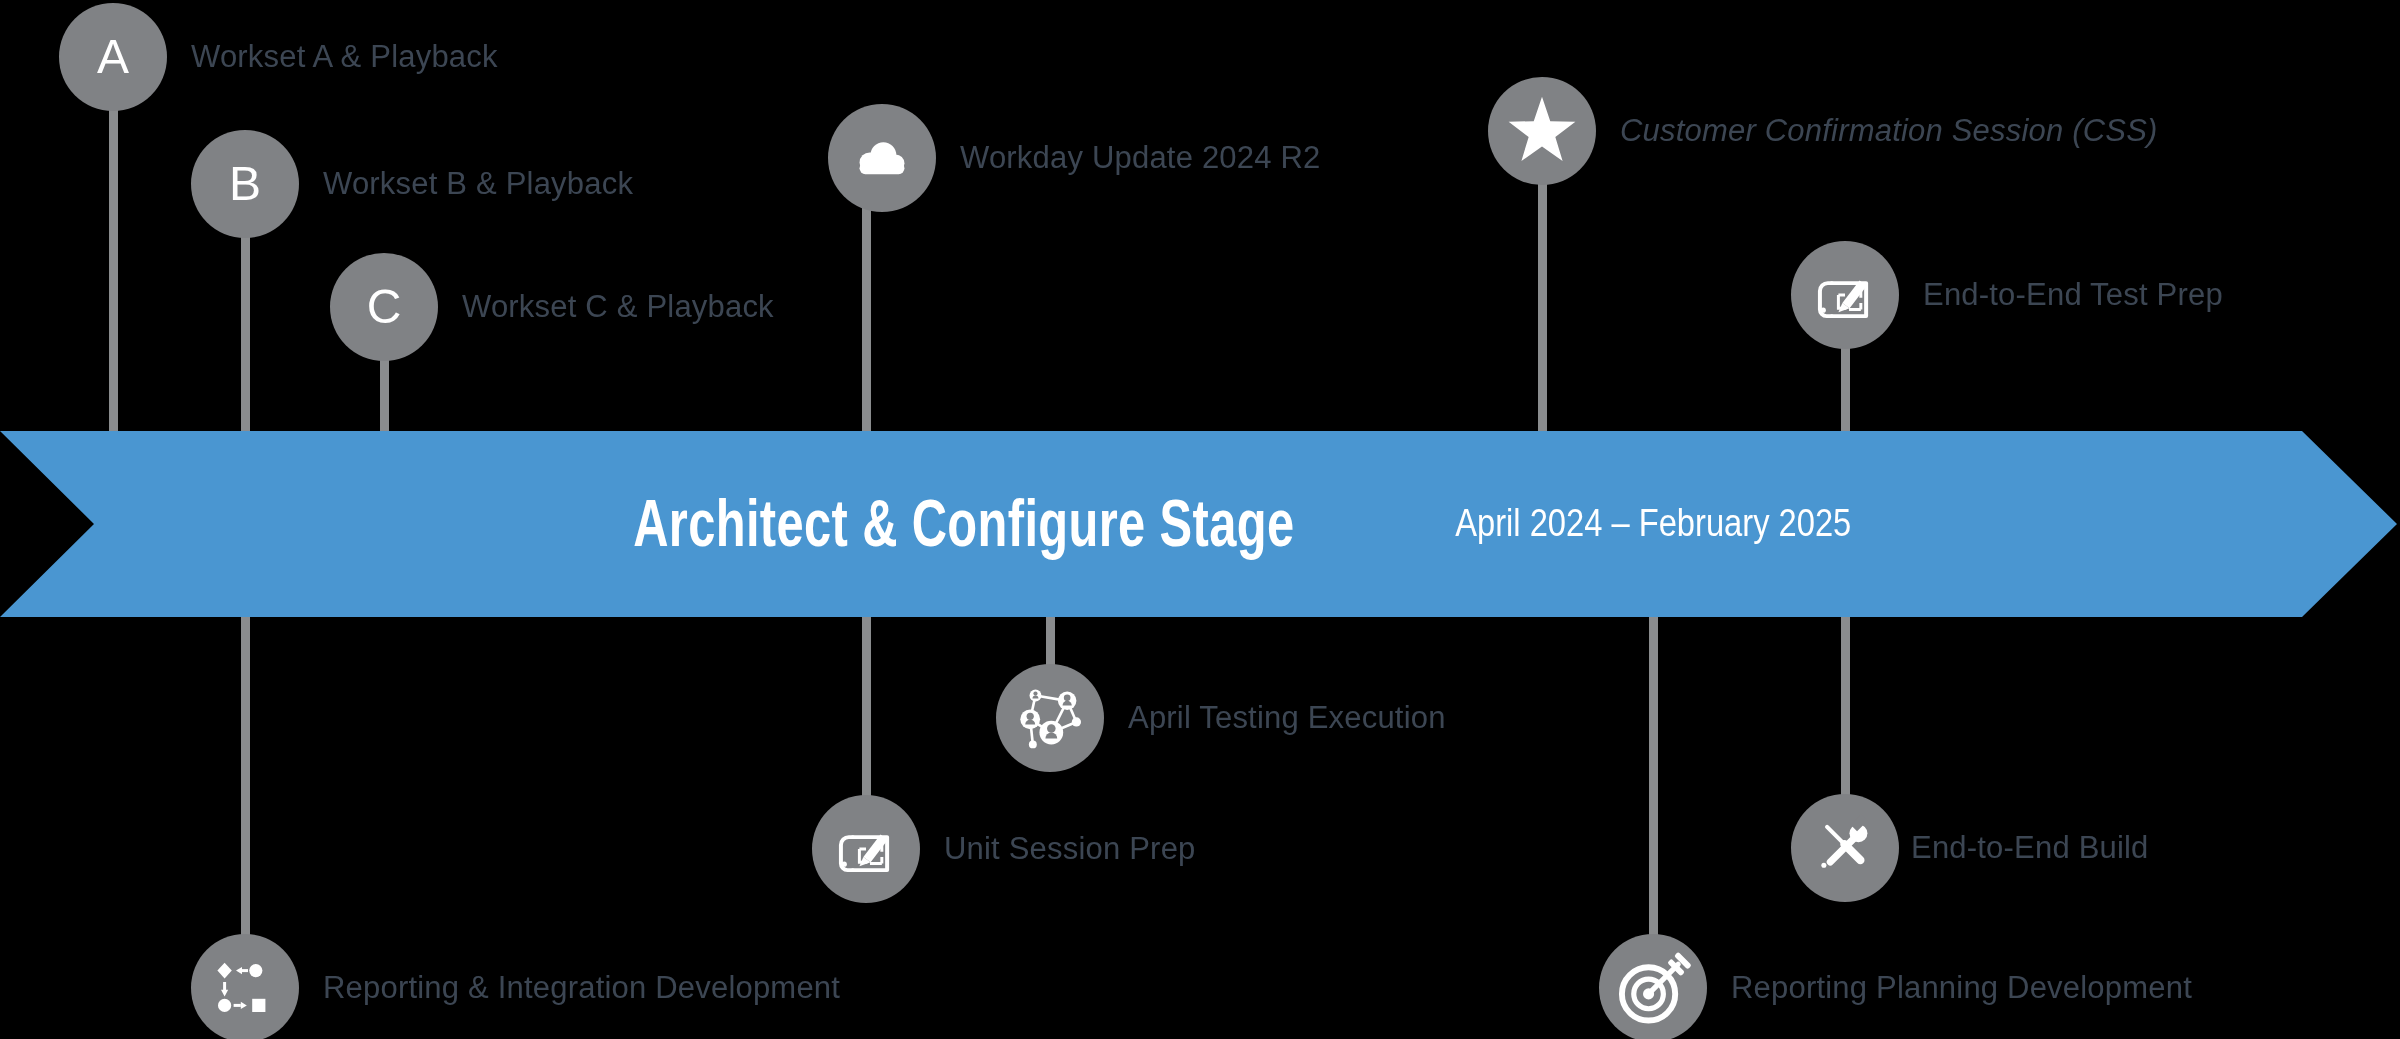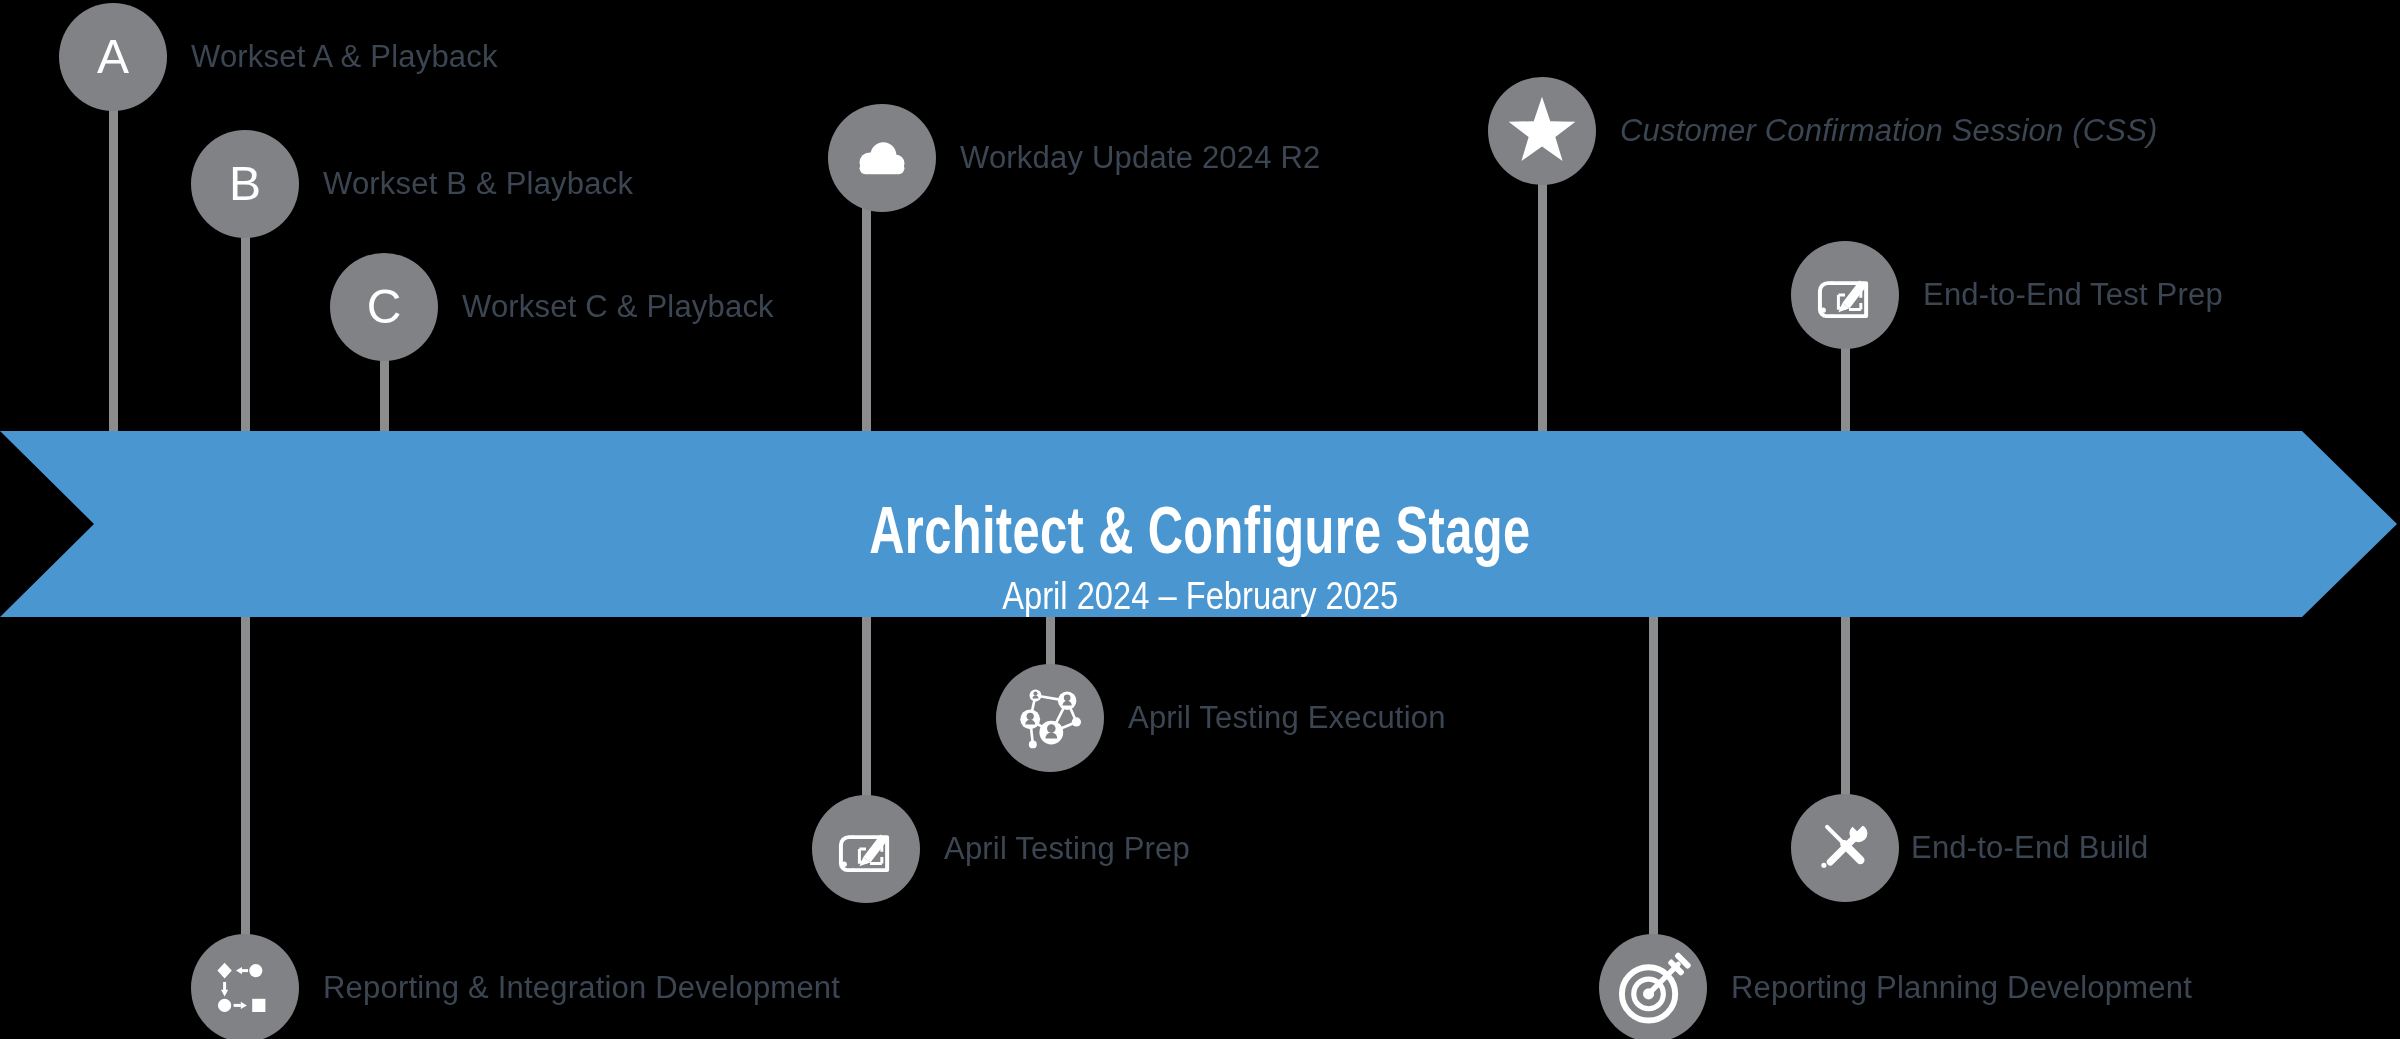--- a/index.html
+++ b/index.html
@@ -62,23 +62,22 @@
     pointer-events: none;
   }
   .banner-text {
     position: absolute;
     left: 0;
     top: 431px;
     width: 2400px;
     height: 186px;
     z-index: 4;
     display: flex;
-    flex-direction: column;
     align-items: center;
-    justify-content: flex-end;
+    justify-content: center;
     gap: 12px;
     pointer-events: none;
   }
   .banner-title {
     color: #fff;
     font-size: 66px;
     font-weight: 700;
     line-height: 1.05;
     transform: scaleX(0.74);
     letter-spacing: 0.5px;
@@ -218,21 +217,21 @@
           </g>
           <circle cx="17" cy="73" r="4" fill="#fff"></circle>
           <g stroke="#fff" stroke-width="4.5" fill="none">
             <path d="M40 50 h10 M40 50 v20 h12 M64 46 h10 v8 M56 72 h18 M74 62 v10"></path>
           </g>
           <path d="M46 62 L72 28 l11 8 L57 70 Z" fill="#fff"></path>
           <path d="M46 62 L57 70 L40 76 Z" fill="#fff"></path>
         </svg>
       </span>
     </div>
-    <span class="label">April Testing Prep</span>
+    <span class="label">Unit Session Prep</span>
   </div>
 
   <div class="node" style="left:191px; top:934px;">
     <div class="circle">
       <span class="icon">
         <svg width="60" height="60" viewBox="0 0 100 100">
           <g fill="#fff">
             <polygon points="16,8 28,21 16,34 4,21"></polygon>
             <circle cx="68" cy="21" r="11"></circle>
             <circle cx="16" cy="79" r="11"></circle>

